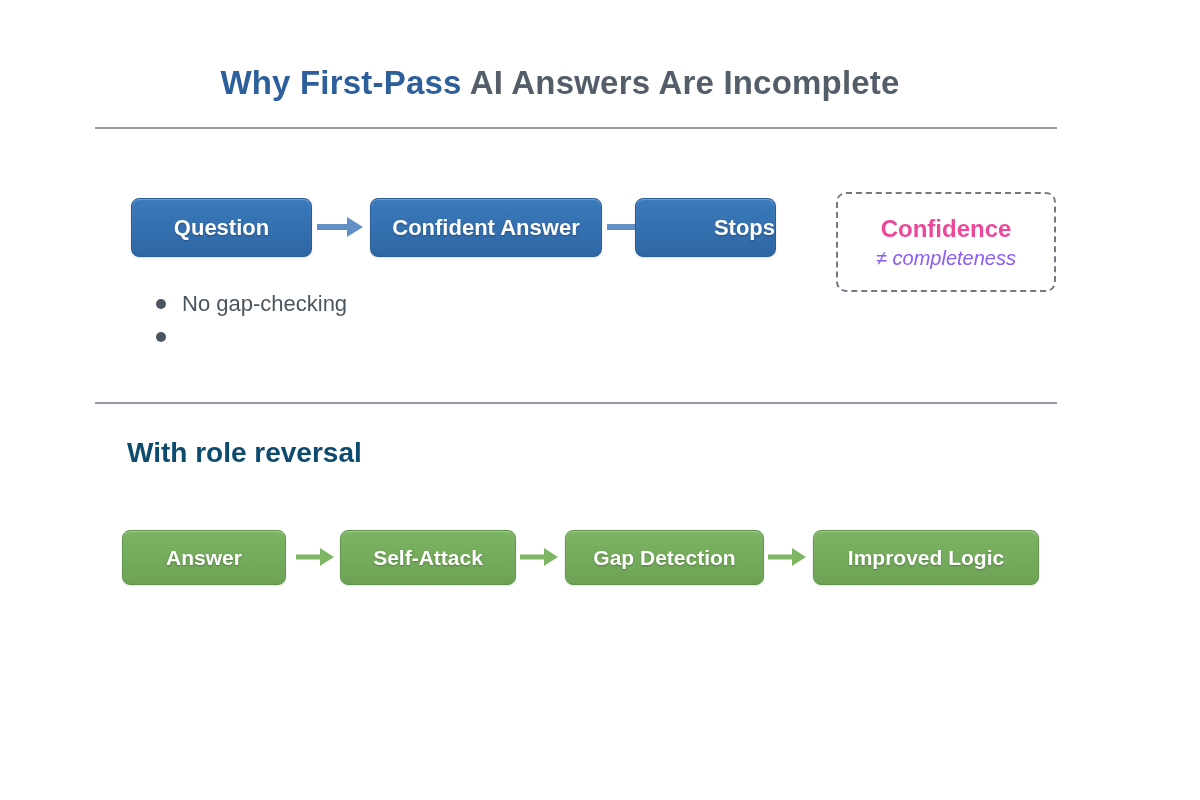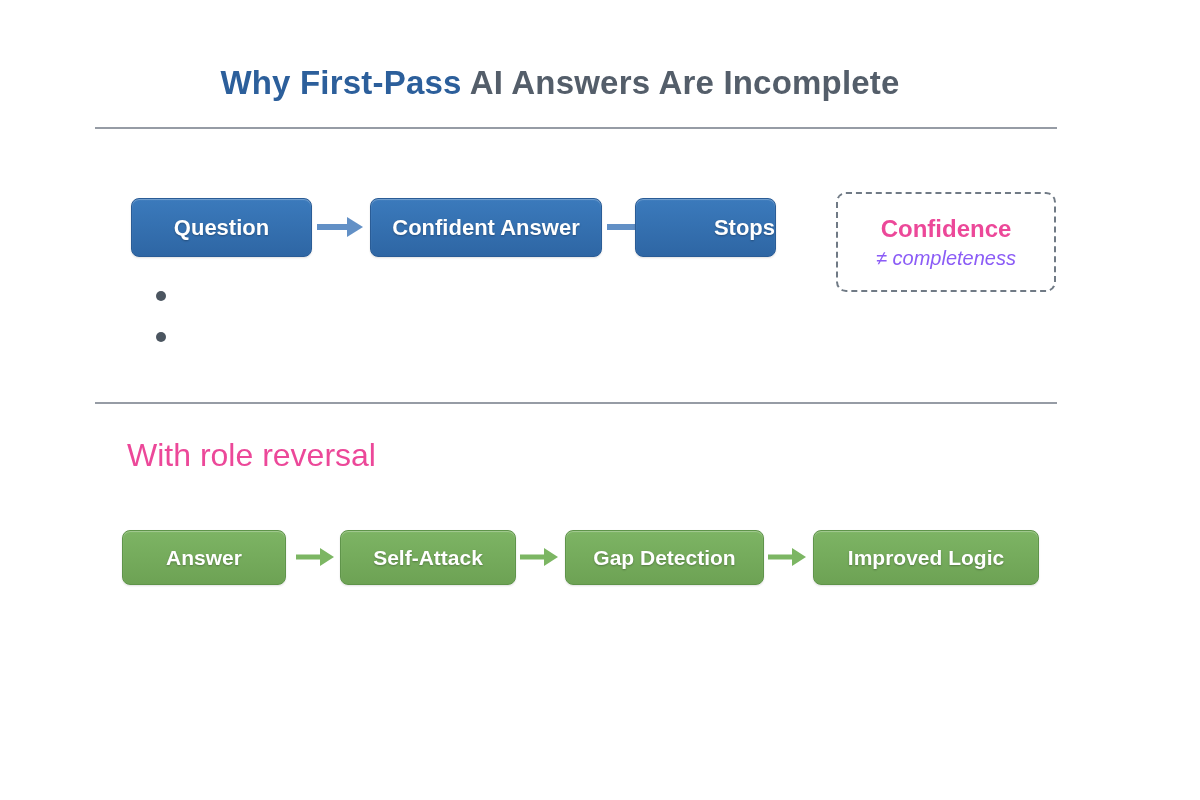--- a/index.html
+++ b/index.html
@@ -136,23 +136,23 @@
   .bullet-text {
     font-size: 22px;
     color: #4b5560;
   }
 
   
   .section-heading {
     position: absolute;
     left: 127px;
     top: 437px;
-    font-size: 32px;
-    font-weight: 400;
-    color: #ec4899;
+    font-size: 28px;
+    font-weight: 700;
+    color: #0c4a6e;
   }
 </style>
 </head>
 <body>
 
 <div class="canvas">
 
   <div class="title"><span class="highlight">Why First-Pass</span><span> AI Answers Are Incomplete</span></div>
 
   <div class="divider one"></div>
@@ -183,20 +183,21 @@
     <span>Stops</span>
   </div>
 
   <div class="note-box">
     <div class="note-line1">Confidence</div>
     <div class="note-line2">≠ completeness</div>
   </div>
 
   <div class="bullet-row b1">
     <span class="bullet-dot"></span>
+    <span class="bullet-text">No gap-checking</span>
   </div>
   <div class="bullet-row b2">
     <span class="bullet-dot"></span>
   </div>
 
   <div class="divider two"></div>
 
   <div class="section-heading">With role reversal</div>
 
   <div class="flow-box green box-an">

